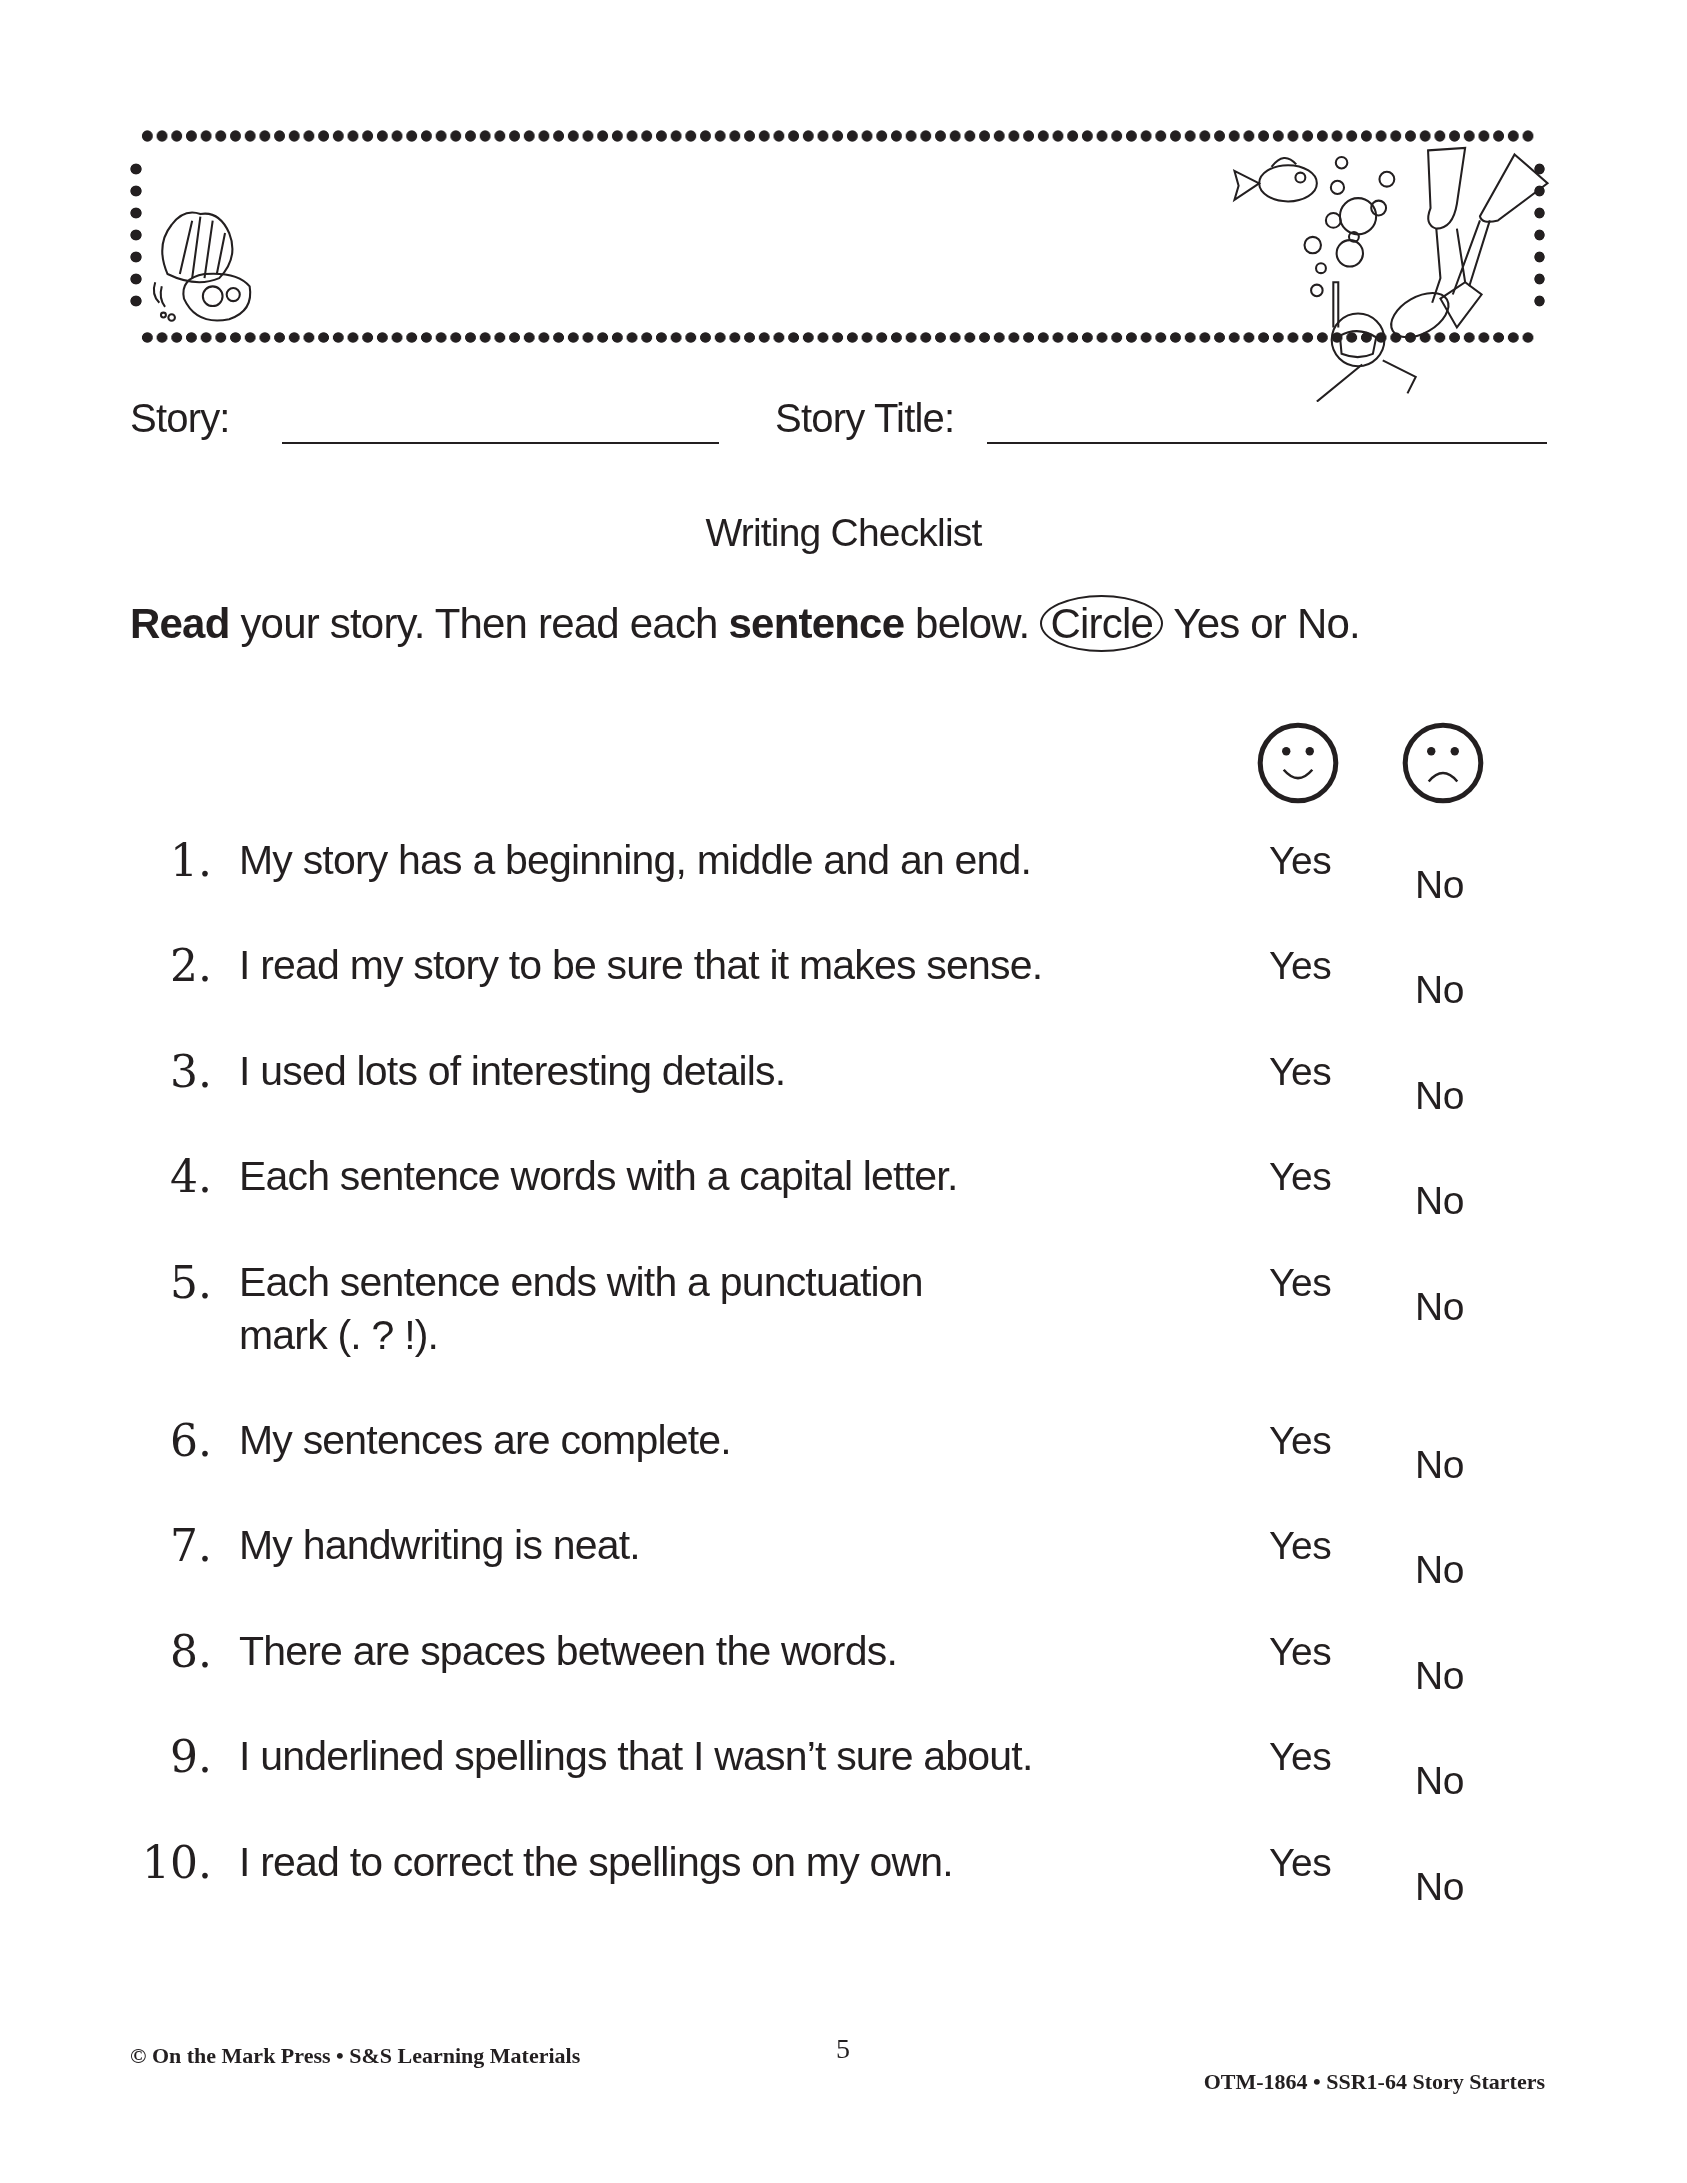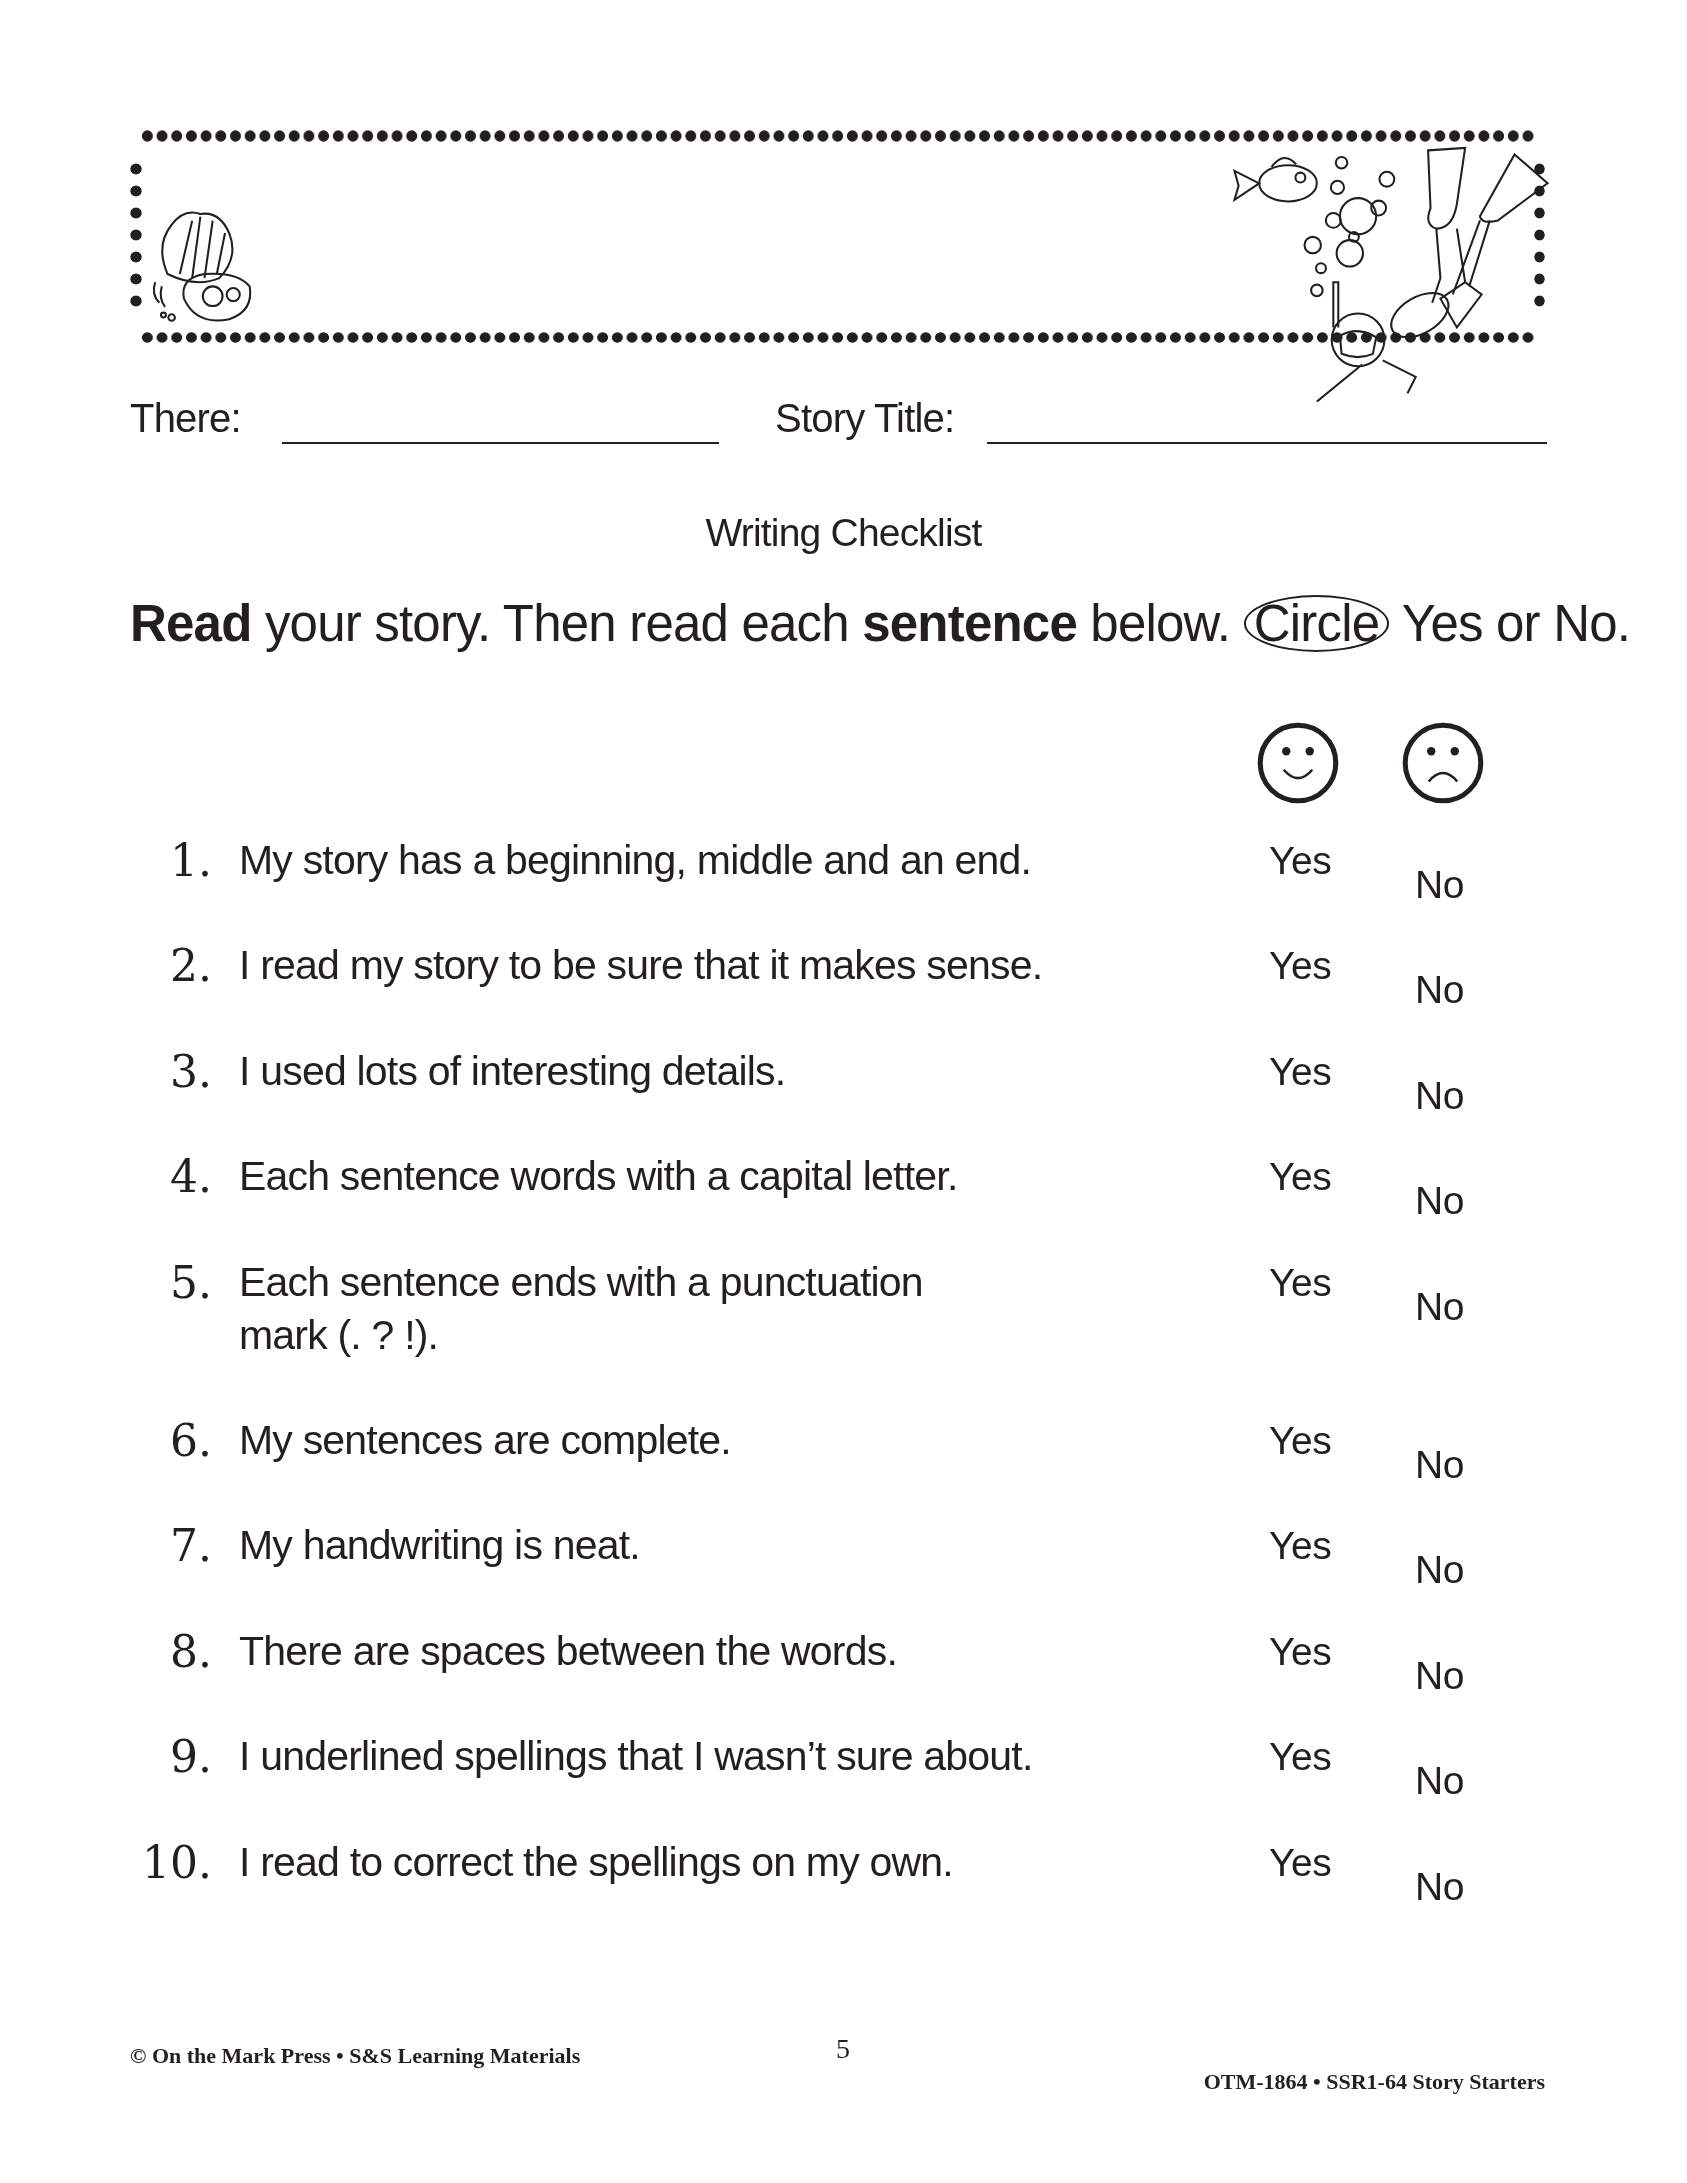--- a/index.html
+++ b/index.html
@@ -42,21 +42,21 @@
     .field-line {
       position: absolute; top: 48px; height: 0; border-bottom: 2.5px solid #231f20;
     }
 
     
     .heading {
       position: absolute; top: 504px; left: 0; width: 1687px; text-align: center;
       font-size: 39px; line-height: 58px; letter-spacing: -0.8px;
     }
     .instructions {
-      position: absolute; top: 595px; left: 130px; font-size: 51px; line-height: 58px;
+      position: absolute; top: 595px; left: 130px; font-size: 42px; line-height: 58px;
       letter-spacing: -0.8px; white-space: nowrap;
     }
     .instructions b { font-weight: bold; }
     .circled {
       display: inline-block; border: 2.5px solid #231f20; border-radius: 50%;
       padding: 0 8.2px; line-height: 53px;
     }
 
     
     .face { position: absolute; top: 721px; width: 84px; height: 84px; }
@@ -146,21 +146,21 @@
       <circle cx="170" cy="245" r="32"></circle>
       <path d="M148 240 Q170 228 192 242 L188 262 Q170 270 150 262 Z"></path>
       <path d="M140 230 L140 175 L146 175 L146 230"></path>
 
       <path d="M175 275 L120 320 M200 270 L240 290 L230 310"></path>
     </svg>
   </div>
 </div>
 
 <div class="fields">
-  <span class="field-label" style="left:0;">There:</span>
+  <span class="field-label" style="left:0;">Story:</span>
   <div class="field-line" style="left:152px; width:437px;"></div>
   <span class="field-label" style="left:645px;">Story Title:</span>
   <div class="field-line" style="left:857px; width:560px;"></div>
 </div>
 
 <div class="heading">Writing Checklist</div>
 
 <div class="instructions">
   <b>Read</b><span> your story.  Then read each </span><b>sentence</b><span> below. </span><span class="circled">Circle</span><span> Yes or No.</span>
 </div>

